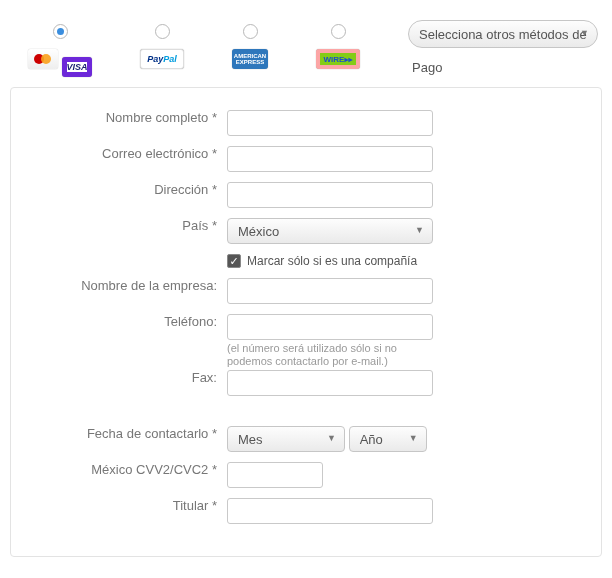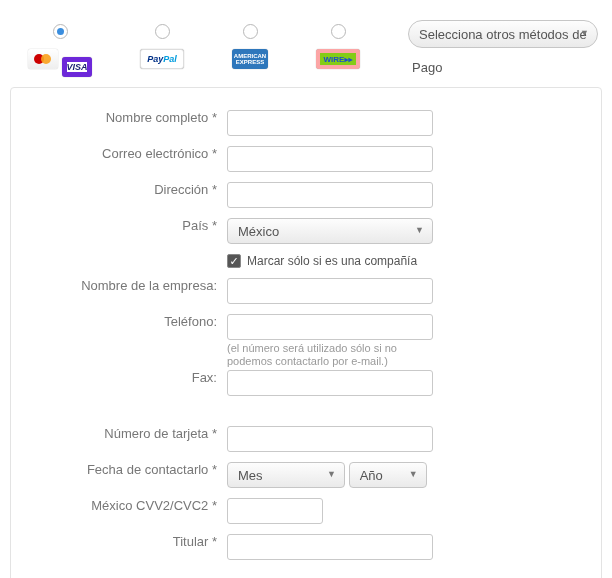--- a/index.html
+++ b/index.html
@@ -242,24 +242,20 @@
     </div>
   </div>
 
   <div class="row">
     <div class="lab">Fax:</div>
     <div class="ctl-col"><input class="text-in" style=""></div>
   </div>
 
   <div class="gap"></div>
 
-  <div class="row">
-    <div class="lab">Número de tarjeta *</div>
-    <div class="ctl-col"><input class="text-in" style=""></div>
-  </div>
 
   <div class="row">
     <div class="lab">Fecha de contactarlo *</div>
     <div class="ctl-col">
       <div class="sel month">Mes</div>
       <div class="sel year">Año</div>
     </div>
   </div>
 
   <div class="row">

